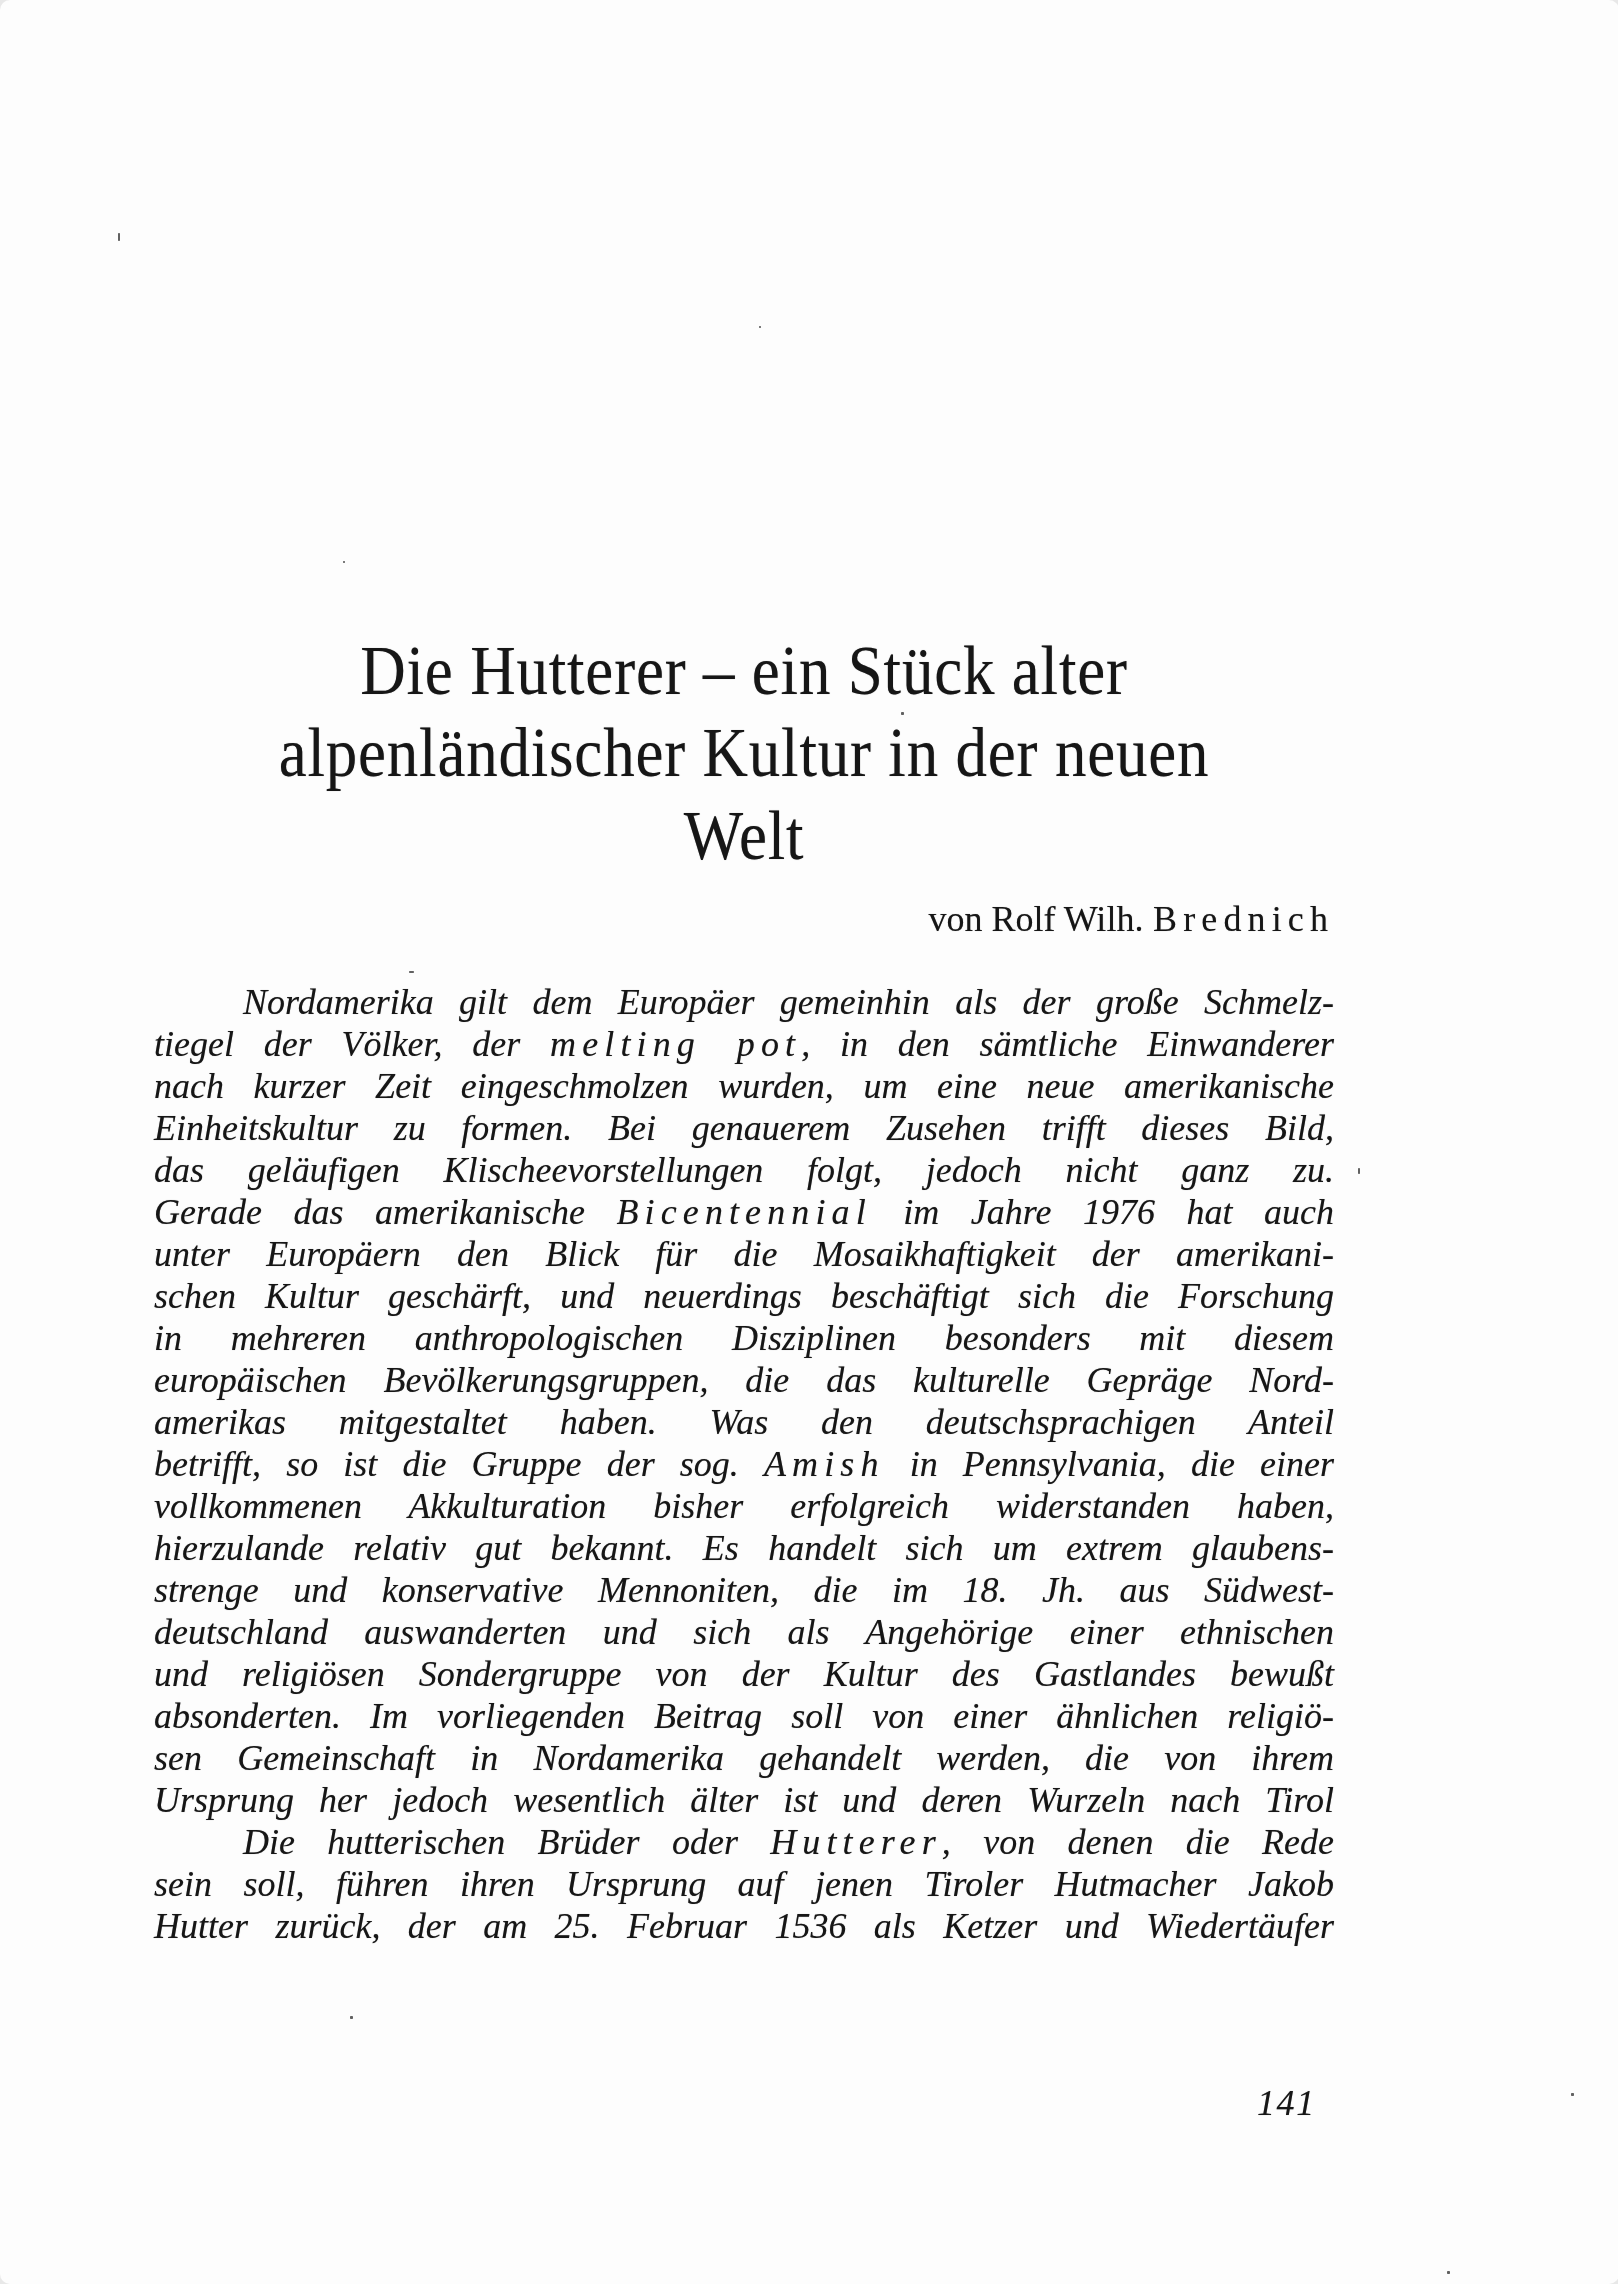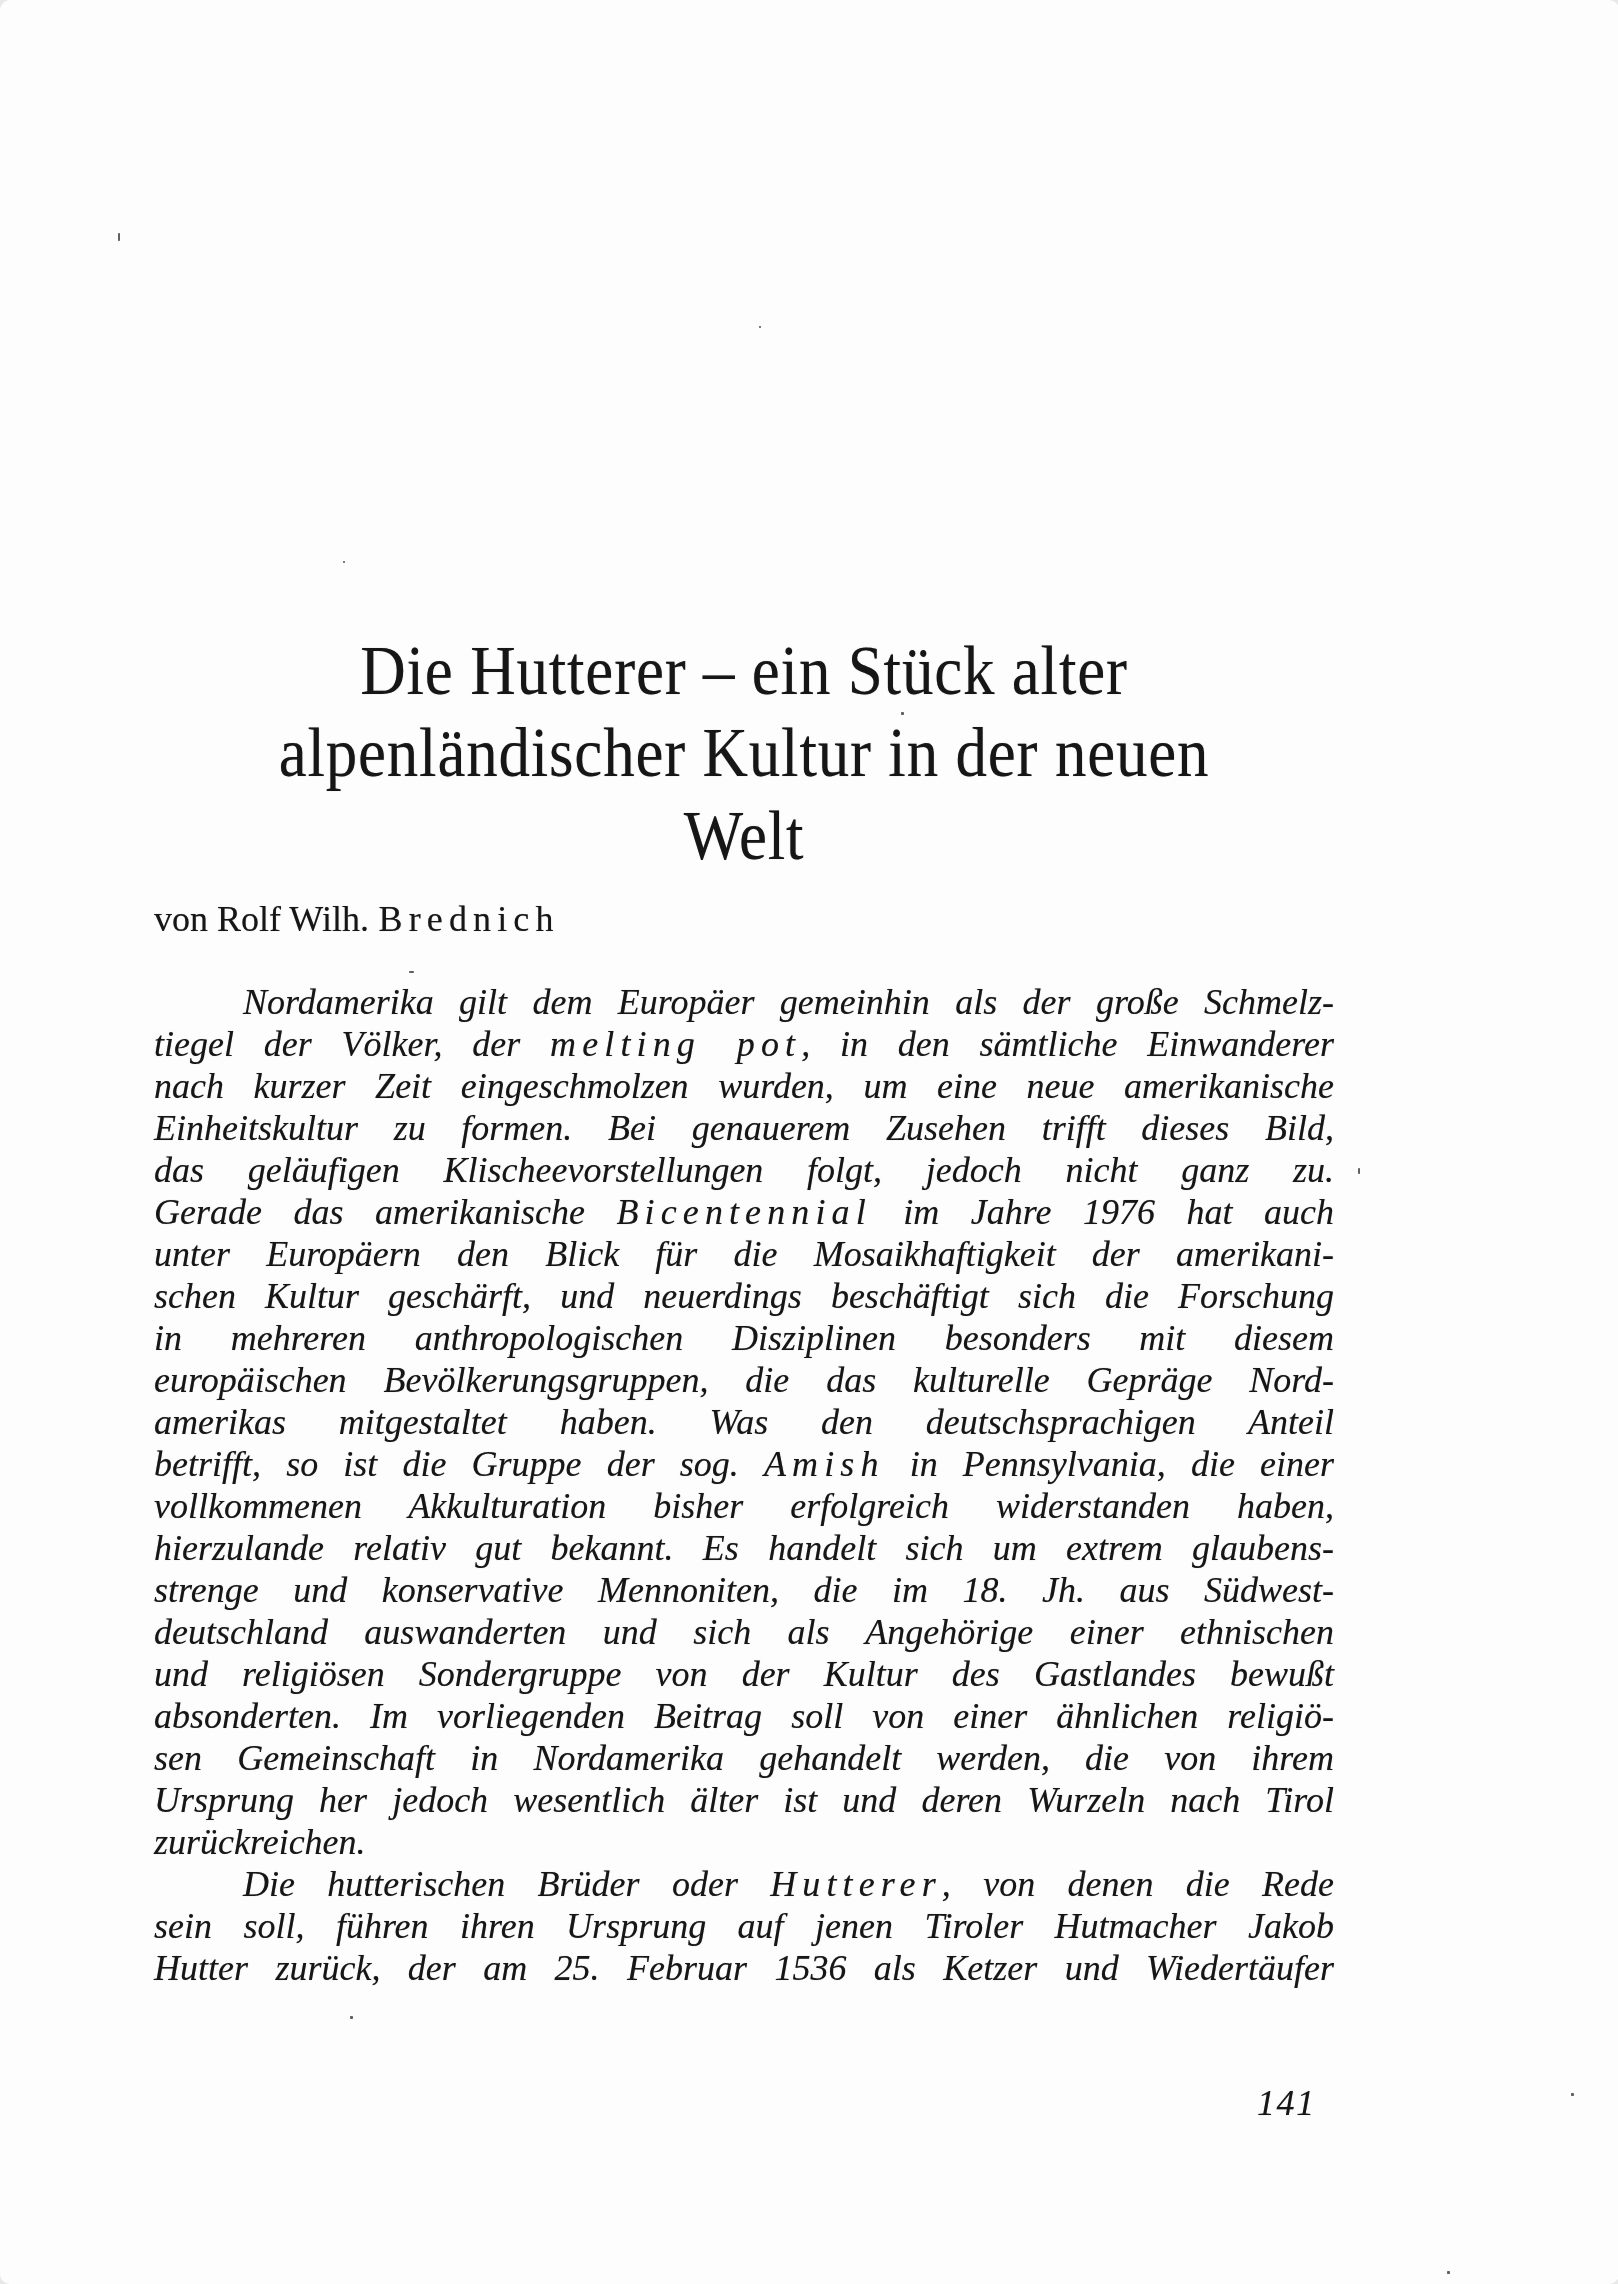--- a/index.html
+++ b/index.html
@@ -14,21 +14,21 @@
   .ink{ text-shadow:0 0 0.8px rgba(10,10,10,.45);border-radius:10px; }
   .title-block{
     position:absolute;left:154px;top:630px;width:1180px;
     text-align:center;
     font-size:63px;line-height:75px;
     transform:scaleY(1.10);transform-origin:top center;
     letter-spacing:0.8px;
   }
   .byline{
     position:absolute;left:154px;top:900px;width:1180px;
-    text-align:left;font-size:36px;line-height:39px;
+    text-align:right;font-size:36px;line-height:39px;
   }
   .byline-prefix{margin-right:9.7px;}
   .sp{letter-spacing:.17em;}
   .body-text{
     position:absolute;left:154px;top:981px;width:1180px;
     font-size:36px;line-height:42px;font-style:italic;
   }
   .jline{
     text-align:justify;
     text-align-last:justify;
@@ -75,21 +75,20 @@
       <div class="jline">amerikas mitgestaltet haben. Was den deutschsprachigen Anteil</div>
       <div class="jline">betrifft, so ist die Gruppe der sog. <span class="sp">Amish</span> in Pennsylvania, die einer</div>
       <div class="jline">vollkommenen Akkulturation bisher erfolgreich widerstanden haben,</div>
       <div class="jline">hierzulande relativ gut bekannt. Es handelt sich um extrem glaubens-</div>
       <div class="jline">strenge und konservative Mennoniten, die im 18. Jh. aus Südwest-</div>
       <div class="jline">deutschland auswanderten und sich als Angehörige einer ethnischen</div>
       <div class="jline">und religiösen Sondergruppe von der Kultur des Gastlandes bewußt</div>
       <div class="jline">absonderten. Im vorliegenden Beitrag soll von einer ähnlichen religiö-</div>
       <div class="jline">sen Gemeinschaft in Nordamerika gehandelt werden, die von ihrem</div>
       <div class="jline">Ursprung her jedoch wesentlich älter ist und deren Wurzeln nach Tirol</div>
-      <div class="jline plast">zurückreichen.</div>
       <div class="jline indent">Die hutterischen Brüder oder <span class="sp">Hutterer</span>, von denen die Rede</div>
       <div class="jline">sein soll, führen ihren Ursprung auf jenen Tiroler Hutmacher Jakob</div>
       <div class="jline">Hutter zurück, der am 25. Februar 1536 als Ketzer und Wiedertäufer</div>
     </div>
 
   <div class="page-number">141</div>
 
 <div class="speck" style="left: 118px; top: 233px; width: 2.4px; height: 8px;"></div>
     <div class="speck" style="left: 759px; top: 326px; width: 2.4px; height: 2.4px;"></div>
     <div class="speck" style="left: 343px; top: 561px; width: 2.4px; height: 2.4px;"></div>

